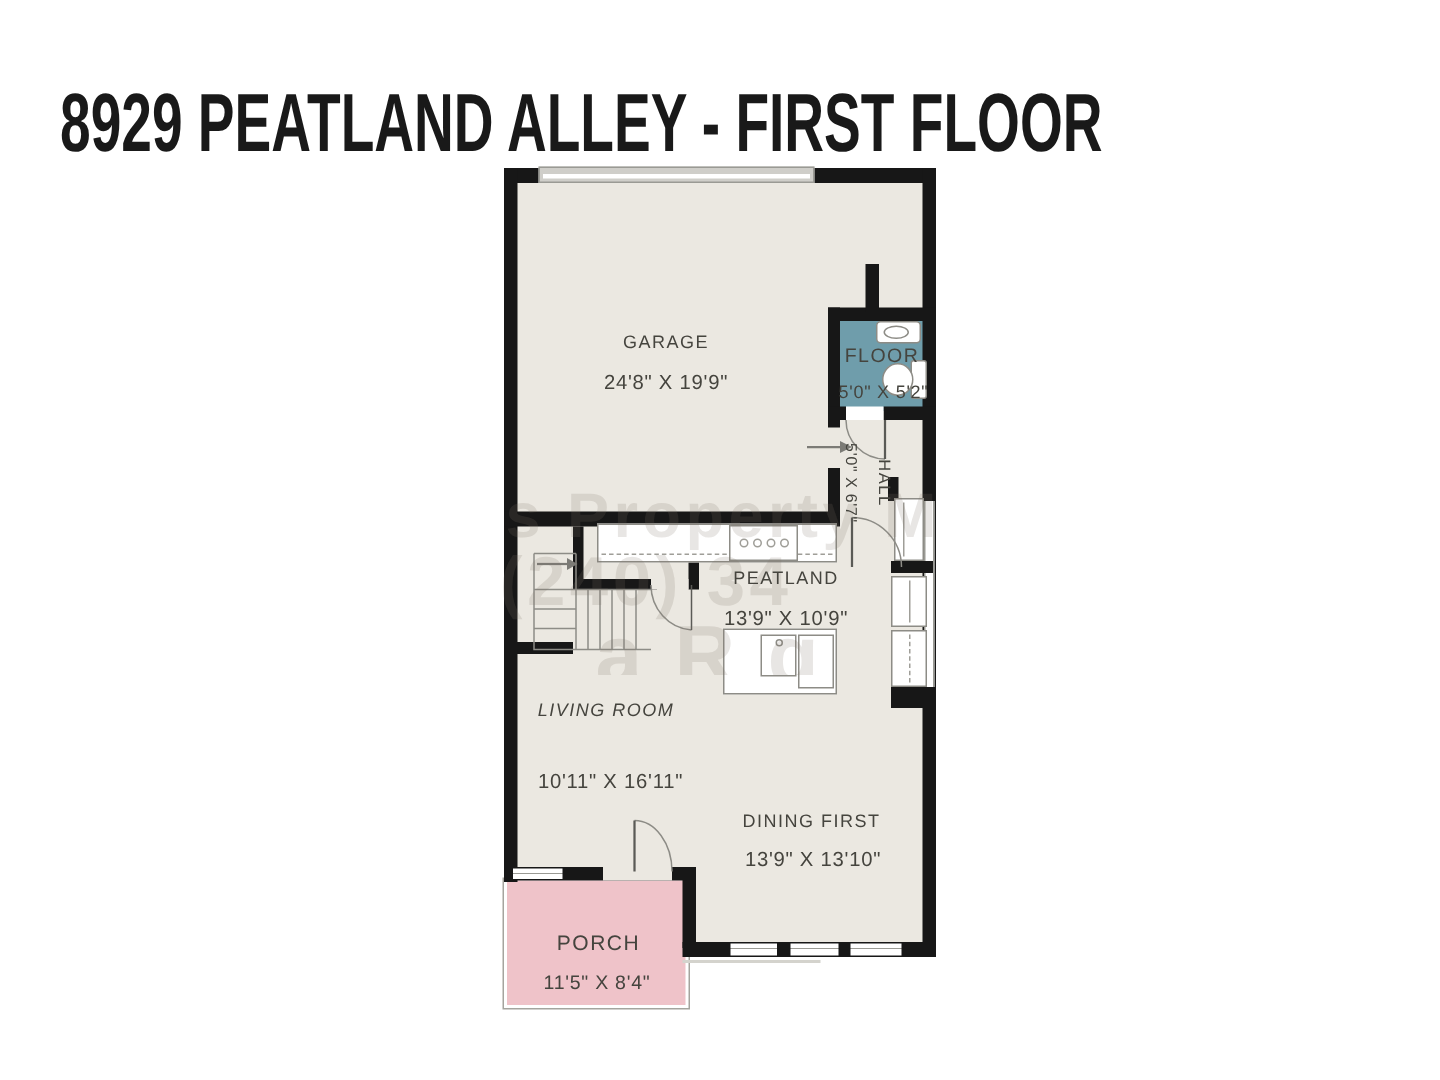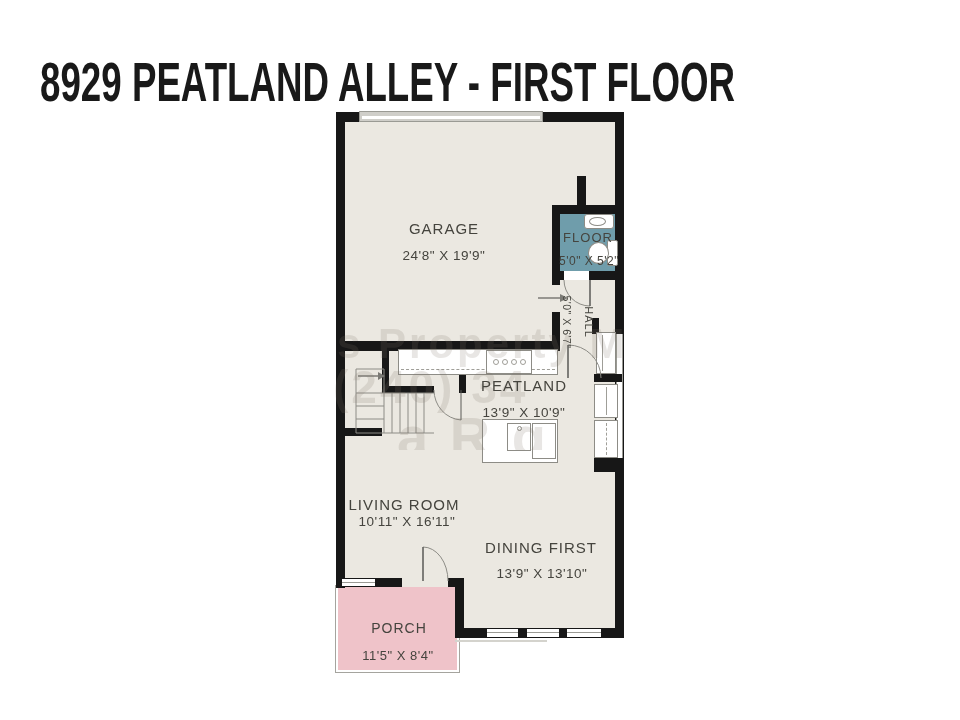--- a/index.html
+++ b/index.html
@@ -20,21 +20,21 @@
   .iline-vd{position:absolute;top:2px;bottom:2px;width:0;border-left:1px dashed #9f9e98;}
   .iline-h{position:absolute;left:2px;right:2px;height:0;border-top:1px dashed #9f9e98;}
   .dot{position:absolute;border:1px solid #8d8c86;border-radius:50%;background:#fff;box-sizing:border-box;}
 
   #title{position:absolute;left:40px;top:50px;font-size:51px;font-weight:bold;
          color:var(--c-title,#191919);letter-spacing:0px;transform:scaleX(0.72) scaleY(1.08);
          transform-origin:left top;white-space:nowrap;}
 
   .lbl,.dims{position:absolute;transform:translate(-50%,-50%);white-space:nowrap;
          color:var(--c-label,#45443e);letter-spacing:1px;}
-  .lbl{font-size:15px;}
+  .lbl{font-size:12px;}
   .dims{font-size:13.5px;letter-spacing:0.5px;}
   .lbl.sm{font-size:13px;}  .dims.sm{font-size:12px;}
   .lbl.rot{transform:translate(-50%,-50%) rotate(90deg);font-size:11px;letter-spacing:1px;}
   .dims.rot{transform:translate(-50%,-50%) rotate(90deg);font-size:10.5px;}
 
   .wm{position:absolute;left:333px;top:312px;width:291px;height:138px;overflow:hidden;pointer-events:none;}
   .wm div{position:absolute;font-weight:bold;color:var(--c-watermark,rgba(125,118,106,0.18));
           white-space:nowrap;letter-spacing:3px;}
 
   svg.overlay{position:absolute;left:0;top:0;pointer-events:none;}
@@ -178,21 +178,21 @@
 
     <div class="lbl sm" style="left:588px;top:237px;">FLOOR</div>
     <div class="dims sm" style="left:589px;top:261px;">5'0" X 5'2"</div>
 
     <div class="lbl rot" style="left:589px;top:322px;">HALL</div>
     <div class="dims rot" style="left:567px;top:322px;">5'0" X 6'7"</div>
 
     <div class="lbl" style="left:524px;top:385px;">PEATLAND</div>
     <div class="dims" style="left:524px;top:412px;">13'9" X 10'9"</div>
 
-    <div class="lbl" style="left:404px;top:504px;">LIVING ROOM</div>
+    <div class="lbl" style="left:404px;top:473px;font-style:italic;">LIVING ROOM</div>
     <div class="dims" style="left:407px;top:521px;">10'11" X 16'11"</div>
 
     <div class="lbl" style="left:541px;top:547px;">DINING FIRST</div>
     <div class="dims" style="left:542px;top:573px;">13'9" X 13'10"</div>
 
     <div class="lbl" style="left:399px;top:628px;font-size:14px;">PORCH</div>
     <div class="dims" style="left:398px;top:655px;font-size:13px;">11'5" X 8'4"</div>
 
   </div>
 </div>

